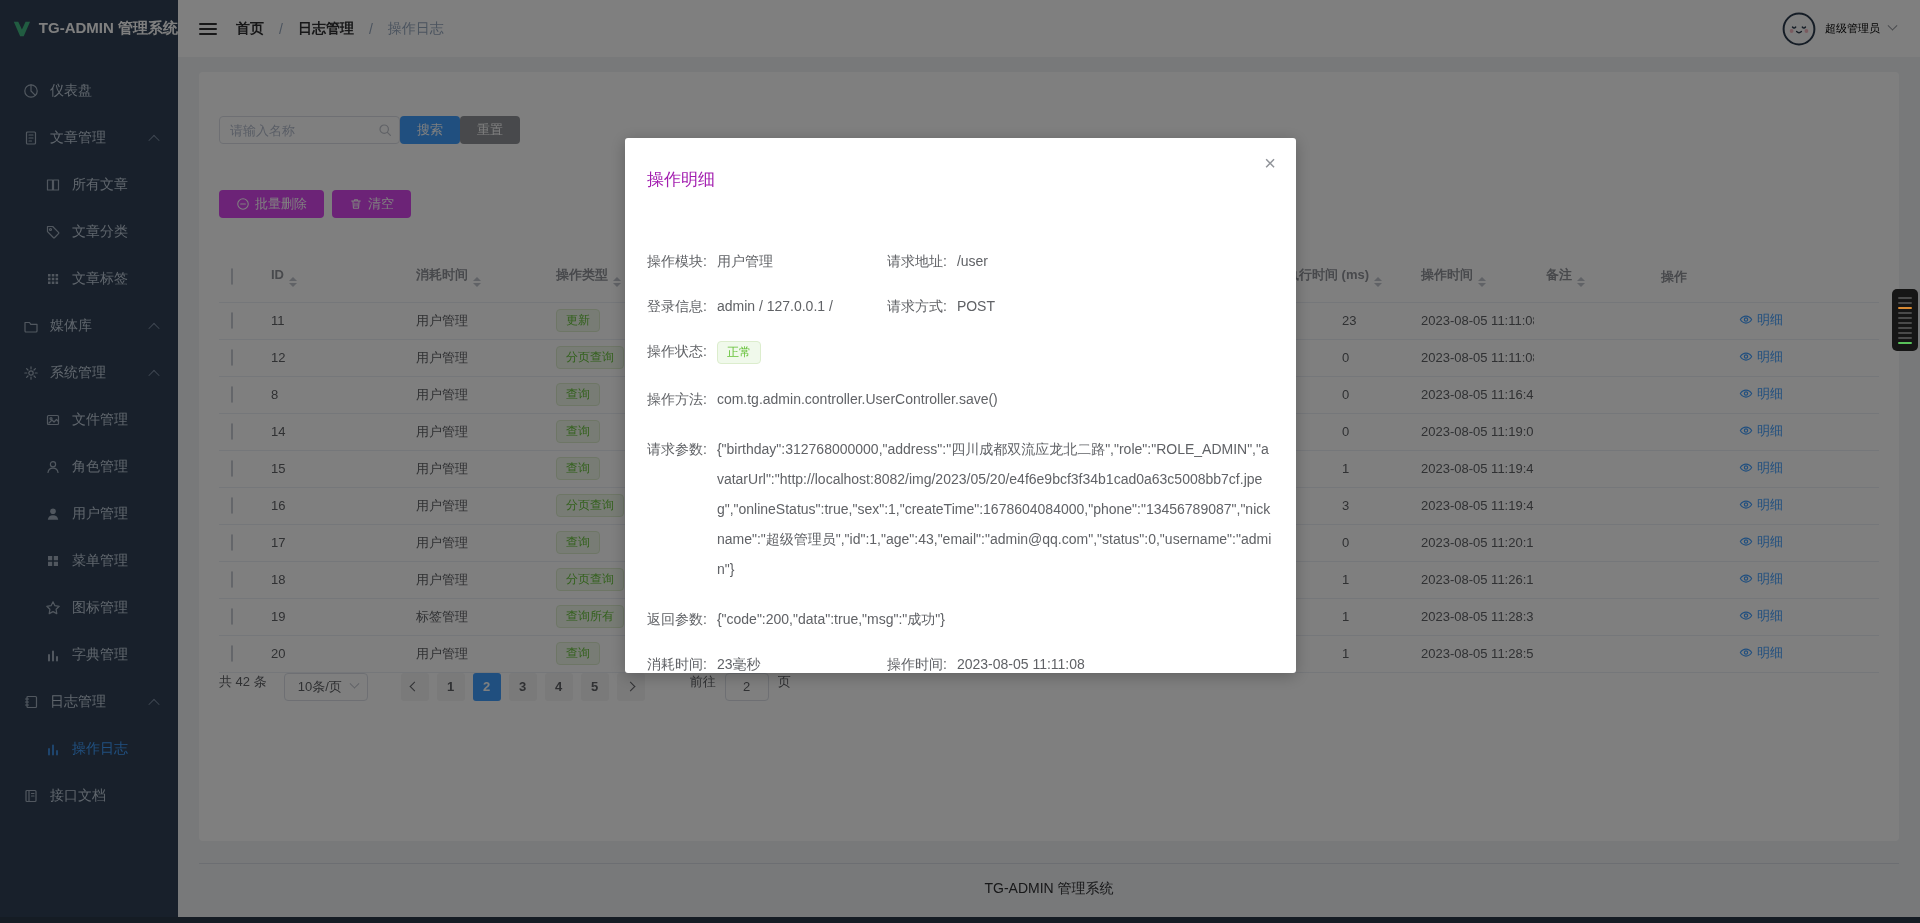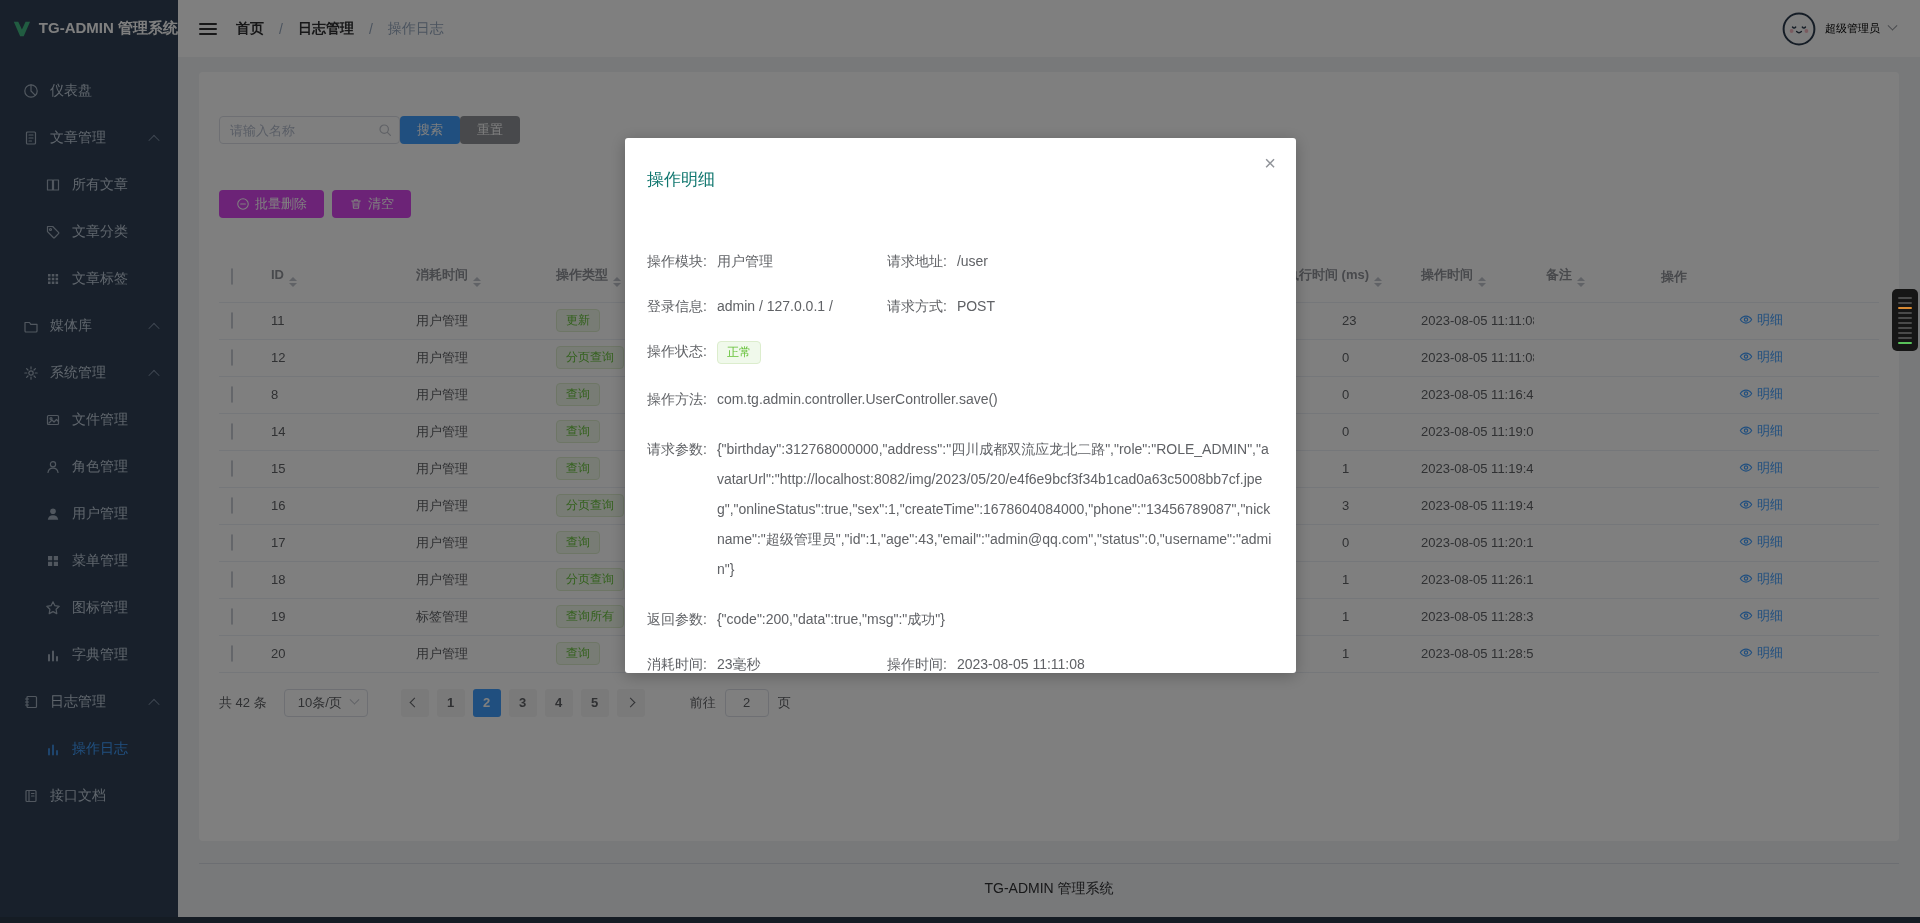--- a/index.html
+++ b/index.html
@@ -56,36 +56,36 @@
   .carets .u{border-bottom-color:#c0c4cc;border-top-width:0;margin-bottom:2px}
   .carets .d{border-top-color:#c0c4cc;border-bottom-width:0}
   .cb{width:14px;height:14px;border:1px solid #c8ccd4;border-radius:2px;background:#fff;cursor:pointer}
   .tag{display:inline-block;padding:0 9px;line-height:21px;font-size:12px;color:#67c23a;background:#f0f9eb;border:1px solid #dcedcd;border-radius:4px}
   td.num{padding-left:68px}
   td.act{padding-left:90px}
   .detail{color:#409EFF;display:inline-flex;align-items:center;gap:4px;cursor:pointer}
   .detail .ic{width:14px;height:14px;display:flex}
   .detail .ic svg{width:14px;height:14px;stroke-width:1.3}
   
-  .pager{margin-top:16px;display:flex;align-items:center;font-size:13px;color:#606266}
+  .pager{display:flex;font-size:13px;color:#606266}
   .total{margin-right:17px}
   .psel{width:84px;height:28px;border:1px solid #dcdfe6;border-radius:4px;display:flex;align-items:center;justify-content:space-between;padding:0 9px 0 13px;box-sizing:border-box;color:#606266;cursor:pointer;margin-right:29px;background:#fff}
   .psel .chev{width:6px;height:6px;color:#c0c4cc}
   .pbtn{width:28px;height:28px;border:none;border-radius:3px;background:#f4f4f5;color:#606266;display:flex;align-items:center;justify-content:center;cursor:pointer;margin:0 4px;padding:0}
   .pbtn .chev{width:6px;height:6px}
   .pages{display:flex;gap:8px;margin:0 4px}
   .page{width:28px;height:28px;border-radius:3px;background:#f4f4f5;display:flex;align-items:center;justify-content:center;font-weight:600;color:#606266;cursor:pointer}
   .page.active{background:#409EFF;color:#fff}
   .goto-label{margin-left:41px;margin-right:9px}
   .goto{width:44px;height:28px;border:1px solid #dcdfe6;border-radius:4px;text-align:center;font-size:13px;color:#606266;margin-right:9px;box-sizing:border-box;font-family:inherit;outline:none}
   footer{height:50px;margin-top:22px;border-top:1px solid #d8dce5;display:flex;align-items:center;justify-content:center;font-size:14px;color:#303133}
   
   .overlay{position:fixed;inset:0;background:rgba(0,0,0,.5);z-index:10}
   .modal{position:fixed;left:625px;top:138px;width:671px;height:535px;background:#fff;border-radius:3px;z-index:20;box-shadow:0 3px 16px rgba(0,0,0,.25);box-sizing:border-box}
-  .m-title{padding:30px 22px 0;font-size:17px;color:#0f766e}
+  .m-title{padding:30px 22px 0;font-size:17px;color:#a21caf}
   .m-close{position:absolute;top:15px;right:20px;font-size:20px;color:#909399;cursor:pointer;line-height:1}
   .m-body{padding:60px 22px 0;font-size:14px;color:#606266}
   .m-row{display:flex;margin-bottom:25px;line-height:20px}
   .m-cell{display:flex;align-items:flex-start;min-width:0}
   .m-cell .lab{flex:none;margin-right:10px}
   .m-row.two .m-cell:first-child{width:240px;flex:none}
   .m-row.two .m-cell:last-child{flex:1}
   .m-cell .val{word-break:break-all}
   .m-row.wrapline{line-height:30px}
   

